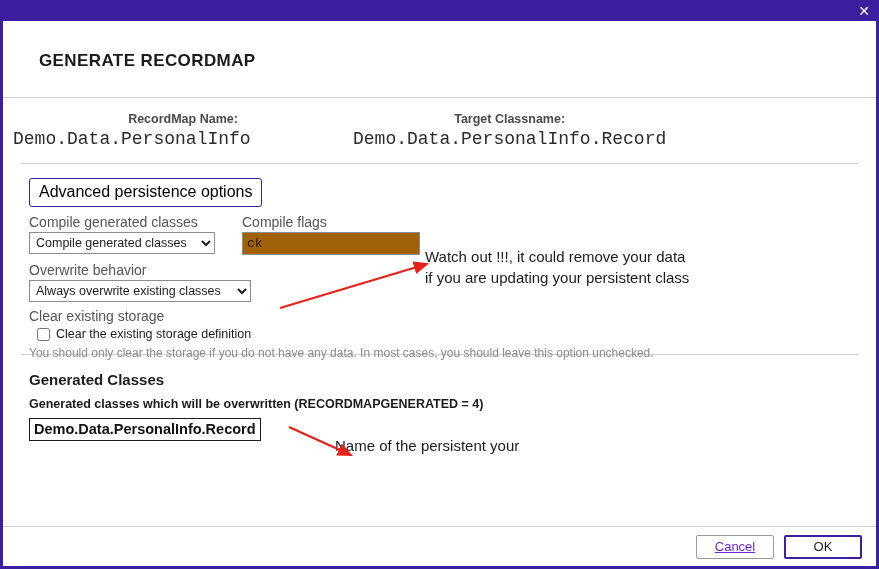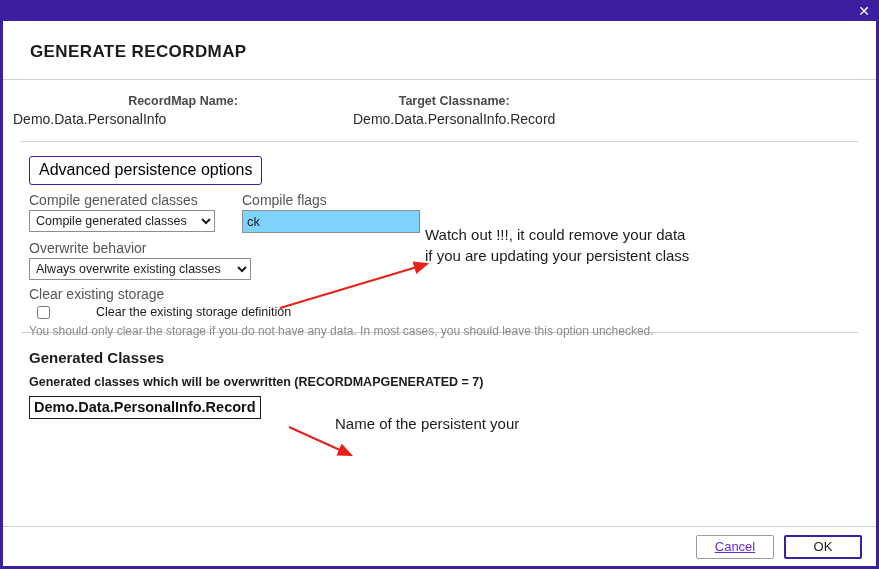--- a/index.html
+++ b/index.html
@@ -32,43 +32,44 @@
     text-align: center;
     cursor: pointer;
     font-family: "DejaVu Sans", sans-serif;
   }
   
   .header {
     padding: 18px 0 14px 24px;
     border-bottom: 1px solid #cfcfcf;
   }
   .header h1 {
-    margin: 3px;
+    margin: 12px;
     font-size: 17px;
     font-weight: bold;
     letter-spacing: 0.4px;
     color: #1b1b1b;
   }
   
   .inforow {
     display: flex;
     padding: 14px 0 14px 10px;
   }
   .infocol { }
   .infocol.first { width: 340px; }
   .info-label {
     font-size: 12.5px;
     font-weight: bold;
     color: #4a4a4a;
     margin-bottom: 3px;
     text-align: center;
   }
   .info-value {
-    font-size: 14px;
+    font-size: 18px;
     color: #2b2b2b;
+    font-family: Liberation Mono, monospace;
   }
   .divider {
     height: 1px;
     background: #cfcfcf;
     margin: 0 18px 0 18px;
   }
   
   .options {
     position: relative;
     padding: 14px 0 10px 26px;
@@ -98,38 +99,37 @@
     height: 22px;
     border: 1px solid #8d8d8d;
     background: #ffffff;
     color: #1c1c1c;
     padding: 1px 2px;
     border-radius: 0;
   }
   select.w1 { width: 186px; }
   select.w2 { width: 222px; }
   input.ui-text {
-    font-family: Liberation Sans, sans-serif;
+    font-family: Liberation Mono, monospace;
     font-size: 13px;
     width: 178px;
     height: 23px;
     border: 1px solid #8d8d8d;
-    background: #7dd3fc;
+    background: #a16207;
     color: #1c1c1c;
     padding: 10px 4px;
     border-radius: 0;
   }
   .col-left { width: 213px; }
   .col-right { padding-left: 0px; }
   .clear-group { margin-top: 6px; }
   .check-line {
     display: flex;
     align-items: center;
     margin-top: 3px;
-    gap: 40px;
   }
   .check-line input[type=checkbox] {
     width: 13px; height: 13px;
     margin: 0 6px 0 8px;
   }
   .check-label {
     font-size: 12.5px;
     color: #1c1c1c;
   }
   .hint {
@@ -270,21 +270,21 @@
       <div class="hint">You should only clear the storage if you do not have any data. In most cases, you should leave this option unchecked.</div>
     </div>
 
     <div class="callout" id="callout-warning">Watch out !!!, it could remove your data if you are updating your persistent class</div>
   </div>
 
   <div class="divider"></div>
 
   <div class="gen">
     <div class="gen-title">Generated Classes</div>
-    <div class="gen-sub">Generated classes which will be overwritten (RECORDMAPGENERATED = 7)</div>
+    <div class="gen-sub">Generated classes which will be overwritten (RECORDMAPGENERATED = 4)</div>
     <div class="gen-box">Demo.Data.PersonalInfo.Record</div>
     <div class="callout" id="callout-name">Name of the persistent your</div>
   </div>
 
   <div class="footer">
     <div class="footer-inner">
       <button class="btn cancel">Cancel</button>
       <button class="btn ok">OK</button>
     </div>
   </div>

